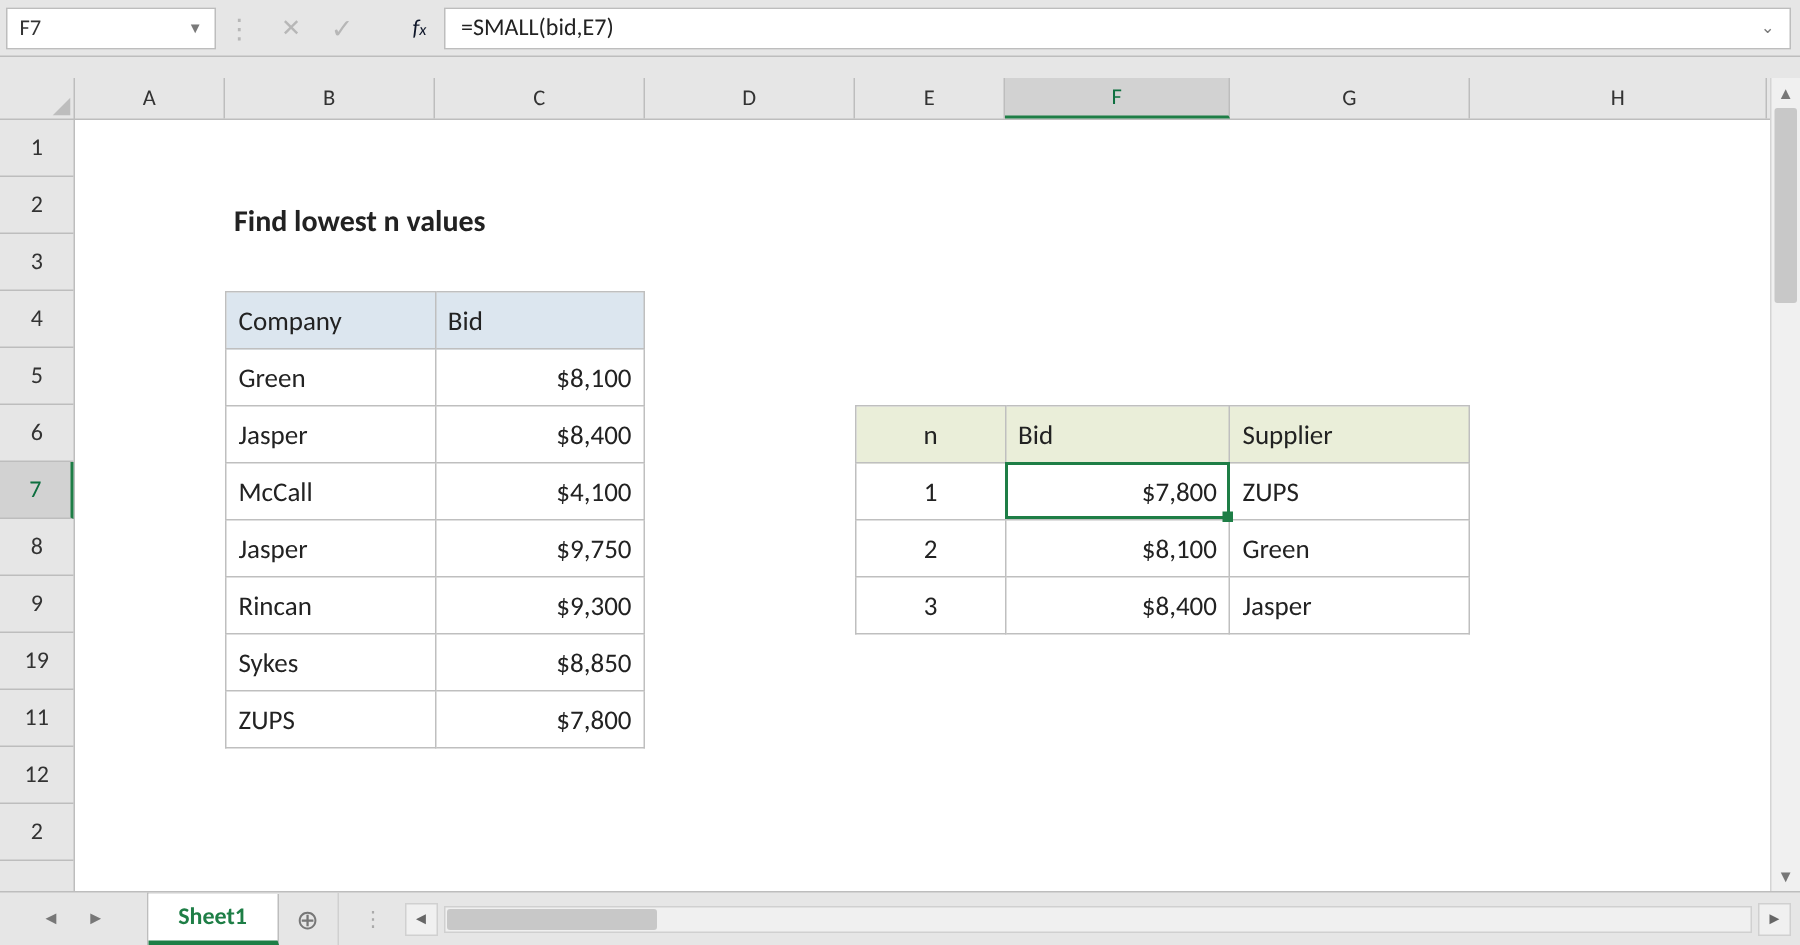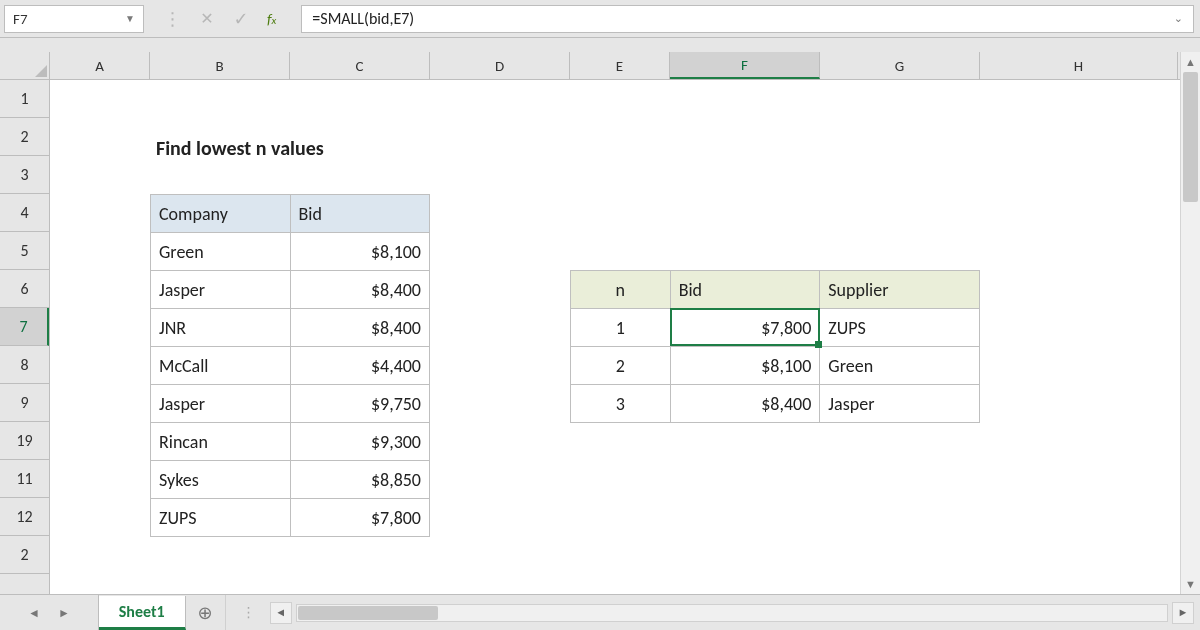--- a/index.html
+++ b/index.html
@@ -1,27 +1,27 @@
 <!DOCTYPE html>
 <html><head>
 <meta charset="utf-8">
 <style>
   * { box-sizing: border-box; margin: 0; padding: 0; }
   body { font-family: Calibri, 'Segoe UI', Arial, sans-serif; background: #e6e6e6; overflow: hidden; }
   .app { width: 1200px; height: 630px; background: #e6e6e6; position: relative; display: flex; flex-direction: column; }
 
   
-  .fbar { display: flex; align-items: center; height: 38px; background: #e6e6e6; border-bottom: 1px solid #bdbdbd; padding: 4px 6px 4px 4px; gap: 13px; }
+  .fbar { display: flex; align-items: center; height: 38px; background: #e6e6e6; border-bottom: 1px solid #bdbdbd; padding: 4px 6px 4px 4px; gap: 0; }
   .namebox { width: 140px; height: 28px; background: #fff; border: 1px solid #bdbdbd; display: flex; align-items: center; padding: 0 8px; font-size: 15px; color: #333; }
   .namebox .dd { margin-left: auto; color: #7a7a7a; font-size: 10px; }
   .fbtns { display: flex; align-items: center; gap: 14px; padding: 0 6px; }
   .fbtn { width: 20px; height: 20px; display: flex; align-items: center; justify-content: center; color: #b7b7b7; font-size: 16px; }
   .fbtn.dots { font-size: 18px; letter-spacing: 1px; }
   .fbtn.check { font-size: 18px; }
-  .fxlbl { font-style: italic; color: #4d7c0f; font-size: 15px; padding: 0 6px 0 2px; }
+  .fxlbl { font-style: italic; color: #0f172a; font-size: 15px; padding: 0 6px 0 2px; margin-left: 21px; }
   .finput { flex: 1; height: 28px; background: #fff; border: 1px solid #bdbdbd; display: flex; align-items: center; padding: 0 10px; font-size: 16px; color: #222; }
   .finput .expand { margin-left: auto; color: #7a7a7a; font-size: 11px; }
 
   .spacer-row { height: 14px; background: #e6e6e6; }
 
   
   .grid { flex: 1; position: relative; background: #fff; overflow: hidden; }
   .corner { position: absolute; top:0; left:0; width: 50px; height: 28px; background: #e6e6e6; border-right: 1px solid #bdbdbd; border-bottom: 1px solid #bdbdbd; display:flex; align-items:flex-end; justify-content:flex-end; }
   .corner svg { margin: 0 2px 2px 0; }
   .colhdrs { position: absolute; top:0; left: 50px; right: 20px; height: 28px; display: flex; background: #e6e6e6; border-bottom: 1px solid #bdbdbd; }
@@ -134,26 +134,22 @@
         </tr>
         <tr>
               <td>Green</td>
               <td class="r">$8,100</td>
             </tr>
         <tr>
               <td>Jasper</td>
               <td class="r">$8,400</td>
             </tr>
         <tr>
-              <td>JNR</td>
-              <td class="r">$8,400</td>
-            </tr>
-        <tr>
               <td>McCall</td>
-              <td class="r">$4,400</td>
+              <td class="r">$4,100</td>
             </tr>
         <tr>
               <td>Jasper</td>
               <td class="r">$9,750</td>
             </tr>
         <tr>
               <td>Rincan</td>
               <td class="r">$9,300</td>
             </tr>
         <tr>

